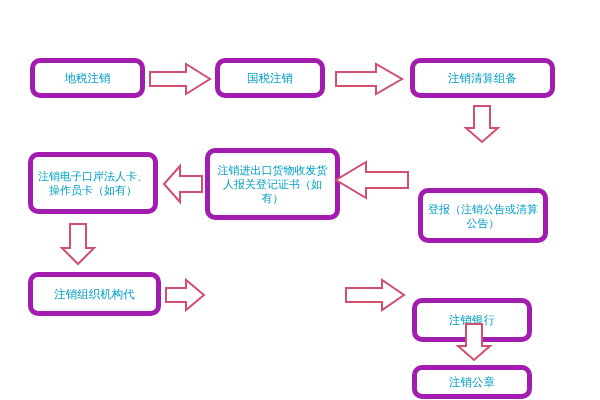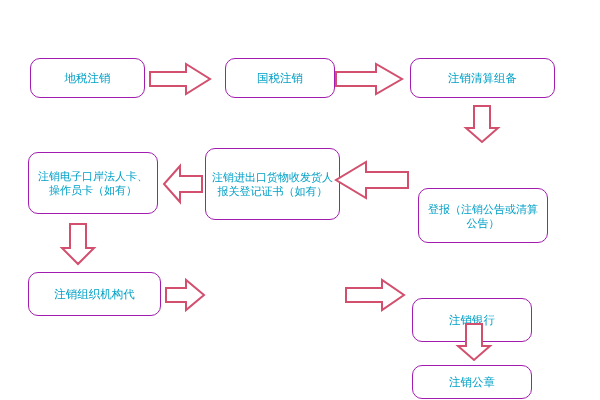--- a/index.html
+++ b/index.html
@@ -25,21 +25,21 @@
     width: 600px;
     text-align: center;
     font-size: 16px;
     font-weight: bold;
     color: #7b1fa2;
     letter-spacing: 1px;
   }
   .node {
     position: absolute;
     box-sizing: border-box;
-    border: 1px solid #a21caf;
+    border: 5px solid #a21caf;
     border-radius: 10px;
     background: #ffffff;
     color: #00a0c6;
     font-size: 11.5px;
     line-height: 15px;
     display: flex;
     align-items: center;
     justify-content: center;
     text-align: center;
     padding: 2px 4px;
@@ -57,21 +57,21 @@
   }
 </style>
 </head>
 <body>
 
 <div id="stage">
 
 
   <div class="node" style="left:30px; top:58px; width:115px; height:40px;">地税注销</div>
 
-  <div class="node" style="left:215px; top:58px; width:110px; height:40px;margin-left:10px;">国税注销</div>
+  <div class="node" style="left:215px; top:58px; width:110px; height:40px;">国税注销</div>
 
   <div class="node" style="left:410px; top:58px; width:145px; height:40px;">注销清算组备</div>
 
   <div class="node small" style="left:418px; top:148px; width:130px; height:55px;margin-top:40px;">登报（注销公告或清算公告）</div>
 
   <div class="node small" style="left:205px; top:148px; width:135px; height:72px;">注销进出口货物收发货人报关登记证书（如有）</div>
 
   <div class="node small" style="left:28px; top:152px; width:130px; height:62px;">注销电子口岸法人卡、操作员卡（如有）</div>
 
   <div class="node" style="left:28px; top:272px; width:133px; height:44px;">注销组织机构代</div>

